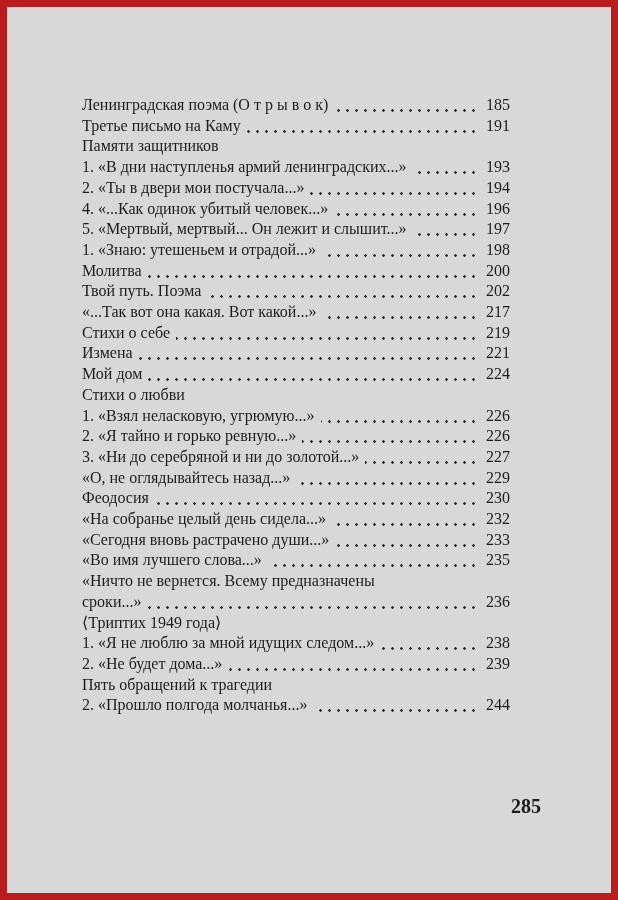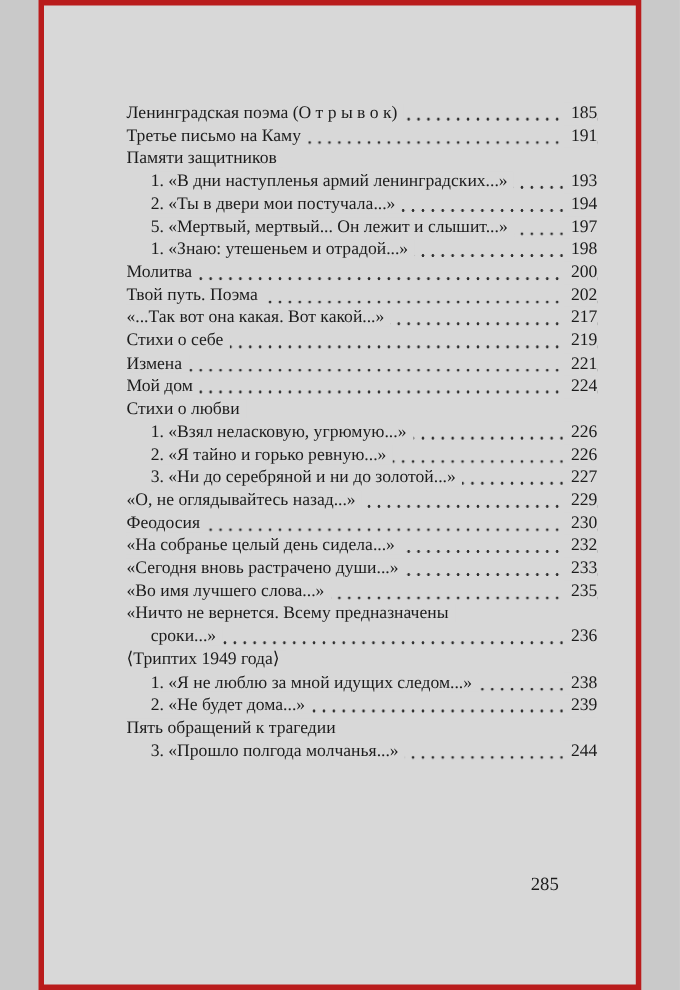--- a/index.html
+++ b/index.html
@@ -2,42 +2,42 @@
 <html><head>
 <meta charset="utf-8">
 <style>
   html, body { margin: 0; padding: 0; }
   body {
     font-family: "Liberation Serif", "DejaVu Serif", serif;
     background: #c9c9c9;
   }
   .screen {
     position: relative;
-    width: 548px;
+    width: 618px;
     height: 900px;
     margin: 0 auto;
     background: #d8d8d8;
-    border: 5px solid #b91c1c;
+    border: 7px solid #b91c1c;
     box-sizing: border-box;
     overflow: hidden;
   }
   .toc {
     position: absolute;
     top: 88px;
     left: 75px;
     width: 428px;
   }
   .toc-row {
     position: relative;
     line-height: 20.7px;
     font-size: 16px;
     color: #1c1c1c;
     white-space: nowrap;
   }
-  .toc-row.indent { margin-left: 22px; }
+  .toc-row.indent { }
   .toc-row.has-page {
     background-image: radial-gradient(circle at 4.5px 15.5px, #2e2e2e 1.15px, rgba(0,0,0,0) 1.5px);
     background-size: 9px 100%;
     background-repeat: repeat-x;
   }
   .toc-title {
     position: relative;
     background: #d8d8d8;
     padding-right: 6px;
   }
@@ -45,36 +45,37 @@
     position: absolute;
     right: 0;
     top: 0;
     background: #d8d8d8;
     padding-left: 7px;
   }
   .folio {
     position: absolute;
     top: 789px;
     right: 70px;
-    font-size: 17px;
-    font-weight: normal;
+    font-size: 20px;
+    font-weight: bold;
     color: #1c1c1c;
     line-height: 20.7px;
   }
 </style>
 </head>
 <body>
 
 <div class="screen">
   <div class="toc">
       <div class="toc-row has-page"><span class="toc-title">Ленинградская поэма (О т р ы в о к)</span><span class="toc-page">185</span></div>
       <div class="toc-row has-page"><span class="toc-title">Третье письмо на Каму</span><span class="toc-page">191</span></div>
       <div class="toc-row"><span class="toc-title">Памяти защитников</span></div>
       <div class="toc-row indent has-page"><span class="toc-title">1. «В дни наступленья армий ленинградских...»</span><span class="toc-page">193</span></div>
       <div class="toc-row indent has-page"><span class="toc-title">2. «Ты в двери мои постучала...»</span><span class="toc-page">194</span></div>
+      <div class="toc-row indent has-page"><span class="toc-title">4. «...Как одинок убитый человек...»</span><span class="toc-page">196</span></div>
       <div class="toc-row indent has-page"><span class="toc-title">5. «Мертвый, мертвый... Он лежит и слышит...»</span><span class="toc-page">197</span></div>
       <div class="toc-row indent has-page"><span class="toc-title">1. «Знаю: утешеньем и отрадой...»</span><span class="toc-page">198</span></div>
       <div class="toc-row has-page"><span class="toc-title">Молитва</span><span class="toc-page">200</span></div>
       <div class="toc-row has-page"><span class="toc-title">Твой путь. Поэма</span><span class="toc-page">202</span></div>
       <div class="toc-row has-page"><span class="toc-title">«...Так вот она какая. Вот какой...»</span><span class="toc-page">217</span></div>
       <div class="toc-row has-page"><span class="toc-title">Стихи о себе</span><span class="toc-page">219</span></div>
       <div class="toc-row has-page"><span class="toc-title">Измена</span><span class="toc-page">221</span></div>
       <div class="toc-row has-page"><span class="toc-title">Мой дом</span><span class="toc-page">224</span></div>
       <div class="toc-row"><span class="toc-title">Стихи о любви</span></div>
       <div class="toc-row indent has-page"><span class="toc-title">1. «Взял неласковую, угрюмую...»</span><span class="toc-page">226</span></div>
@@ -84,16 +85,16 @@
       <div class="toc-row has-page"><span class="toc-title">Феодосия</span><span class="toc-page">230</span></div>
       <div class="toc-row has-page"><span class="toc-title">«На собранье целый день сидела...»</span><span class="toc-page">232</span></div>
       <div class="toc-row has-page"><span class="toc-title">«Сегодня вновь растрачено души...»</span><span class="toc-page">233</span></div>
       <div class="toc-row has-page"><span class="toc-title">«Во имя лучшего слова...»</span><span class="toc-page">235</span></div>
       <div class="toc-row"><span class="toc-title">«Ничто не вернется. Всему предназначены</span></div>
       <div class="toc-row indent has-page"><span class="toc-title">сроки...»</span><span class="toc-page">236</span></div>
       <div class="toc-row"><span class="toc-title">⟨Триптих 1949 года⟩</span></div>
       <div class="toc-row indent has-page"><span class="toc-title">1. «Я не люблю за мной идущих следом...»</span><span class="toc-page">238</span></div>
       <div class="toc-row indent has-page"><span class="toc-title">2. «Не будет дома...»</span><span class="toc-page">239</span></div>
       <div class="toc-row"><span class="toc-title">Пять обращений к трагедии</span></div>
-      <div class="toc-row indent has-page"><span class="toc-title">3. «Прошло полгода молчанья...»</span><span class="toc-page">244</span></div>
+      <div class="toc-row indent has-page"><span class="toc-title">2. «Прошло полгода молчанья...»</span><span class="toc-page">244</span></div>
     </div>
   <div class="folio">285</div>
 </div>
 
 </body></html>

